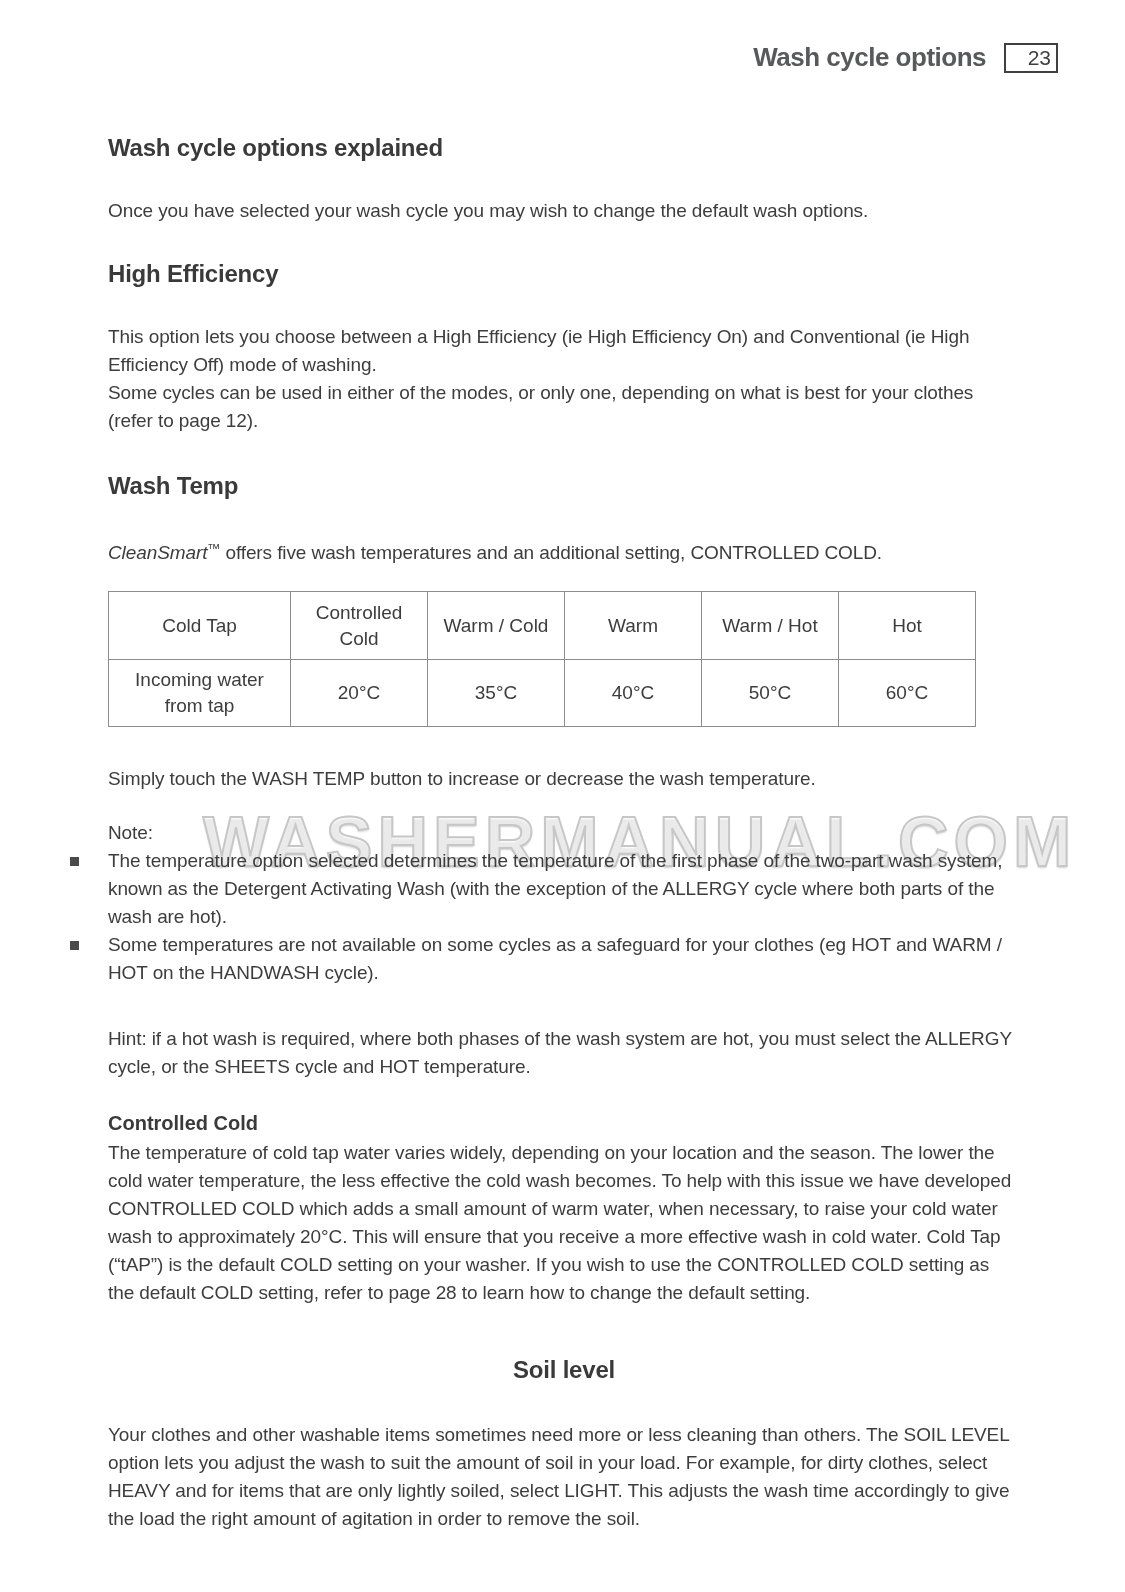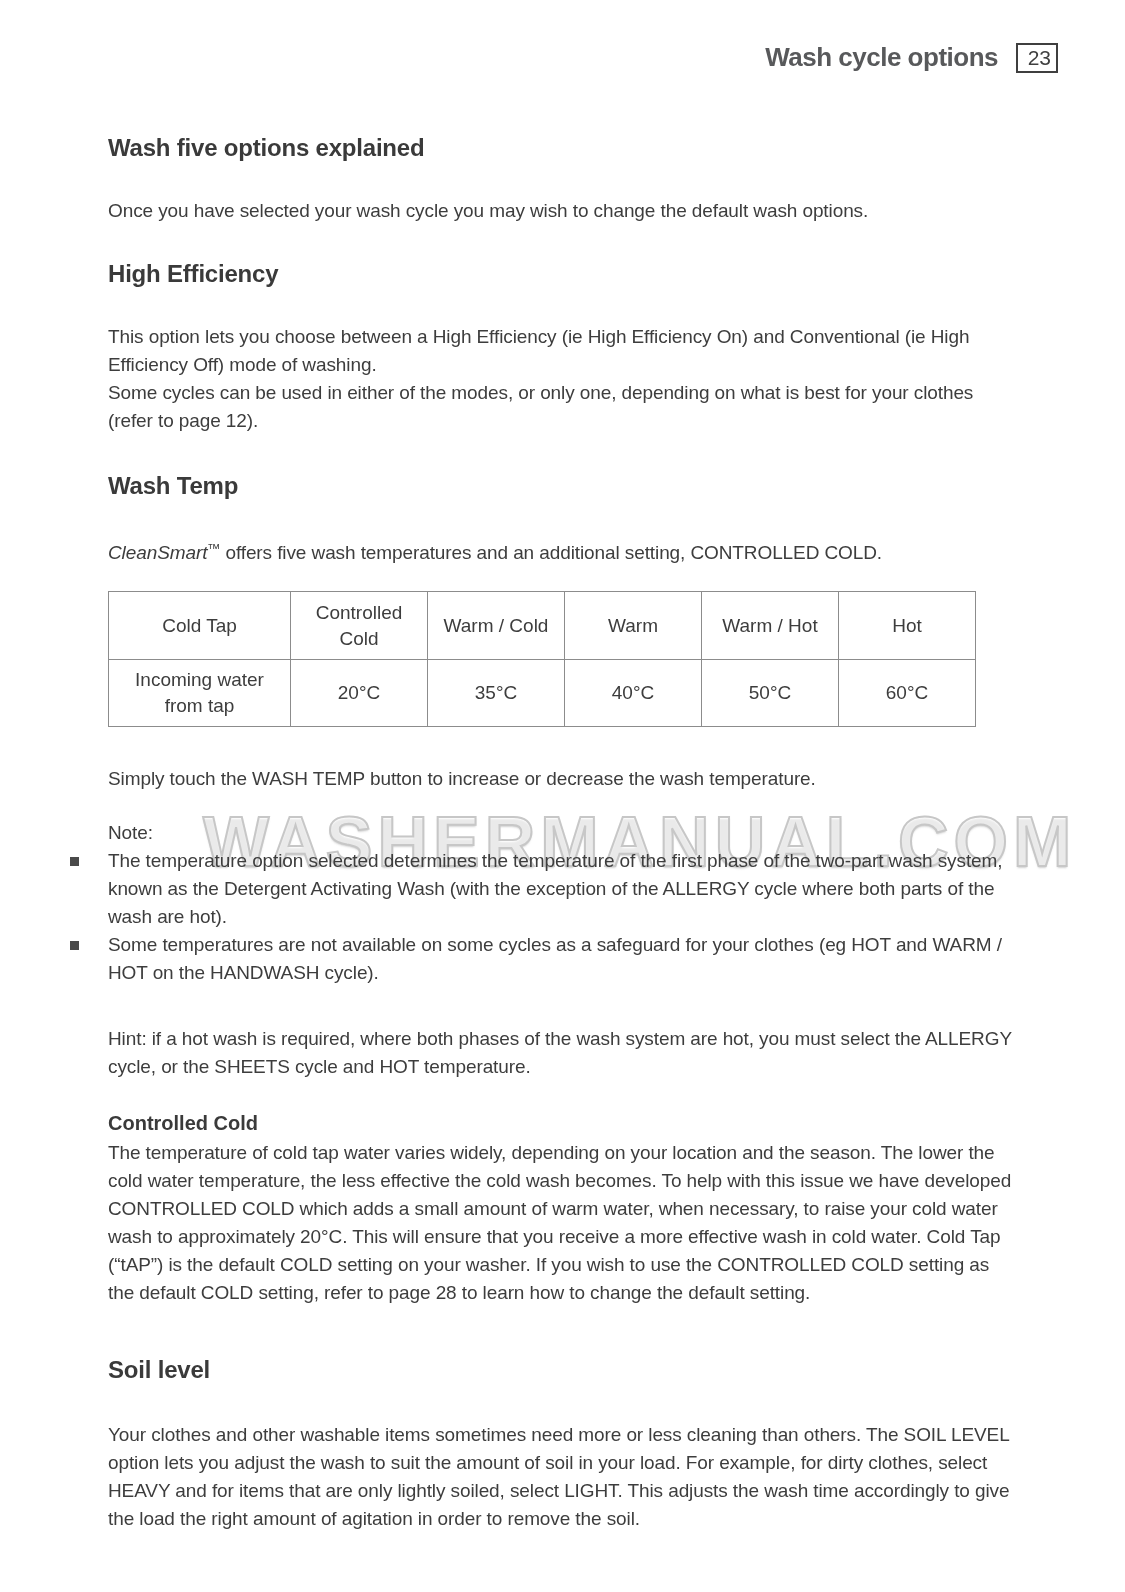--- a/index.html
+++ b/index.html
@@ -23,21 +23,21 @@
     align-items: center;
     gap: 18px;
   }
   .page-title {
     font-size: 26px;
     font-weight: bold;
     color: #58595b;
     letter-spacing: -0.5px;
   }
   .page-num-box {
-    width: 42px;
+    width: 54px;
     height: 30px;
     border: 2px solid #3f3f3f;
     display: flex;
     align-items: center;
     justify-content: flex-end;
     padding-right: 5px;
     font-size: 21px;
     color: #3f3f3f;
   }
 
@@ -105,21 +105,21 @@
   .bullet-sq {
     flex: 0 0 9px;
     width: 9px; height: 9px;
     background: #4a4a4a;
     margin-top: 10px;
     margin-right: 29px;
   }
   .p-hint { margin-top: 38px; }
   .h-cc   { margin-top: 28px; }
   .p-cc   { margin-top: 2px; }
-  .h-soil { margin-top: 48px; }
+  .h-soil { margin-top: 48px; text-align: center; }
   .p-soil { margin-top: 36px; }
 
   
   .watermark {
     position: absolute;
     left: 203px;
     top: 760px;
     z-index: 0;
     font-size: 70px;
     font-weight: bold;
@@ -140,21 +140,21 @@
 
   <header class="page-header">
     <div class="page-title">Wash cycle options</div>
     <div class="page-num-box">
       <span>23</span>
     </div>
   </header>
 
   <main class="content">
 
-    <h2 class="h-explained">Wash five options explained</h2>
+    <h2 class="h-explained">Wash cycle options explained</h2>
     <p class="p-intro">Once you have selected your wash cycle you may wish to change the default wash options.</p>
 
     <h2 class="h-he">High Efficiency</h2>
     <p class="p-he"><span>This option lets you choose between a High Efficiency (ie High Efficiency On) and Conventional (ie High Efficiency Off) mode of washing.</span><br><span>Some cycles can be used in either of the modes, or only one, depending on what is best for your clothes (refer to page 12).</span></p>
 
     <h2 class="h-wt">Wash Temp</h2>
     <p class="p-cs"><em>CleanSmart</em><span class="tm">™</span><span> offers five wash temperatures and an additional setting, CONTROLLED COLD.</span></p>
 
     <table class="temp-table">
       <tbody>

